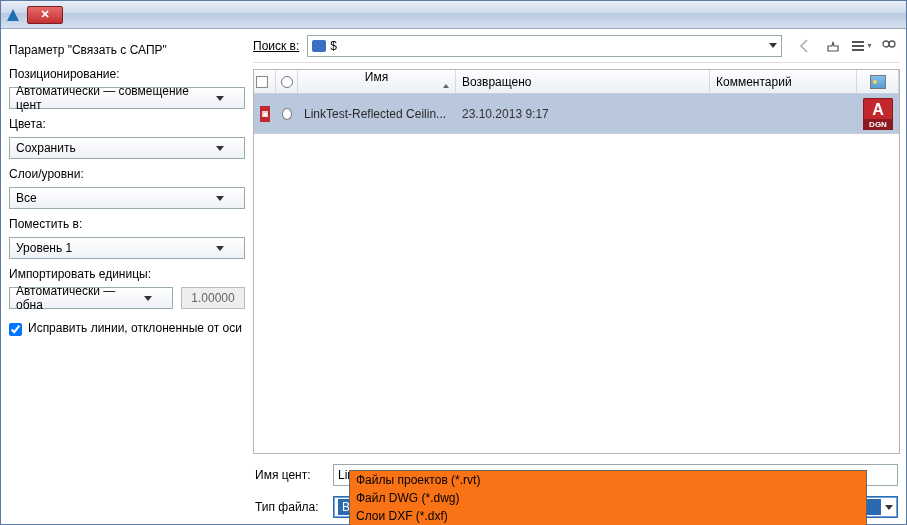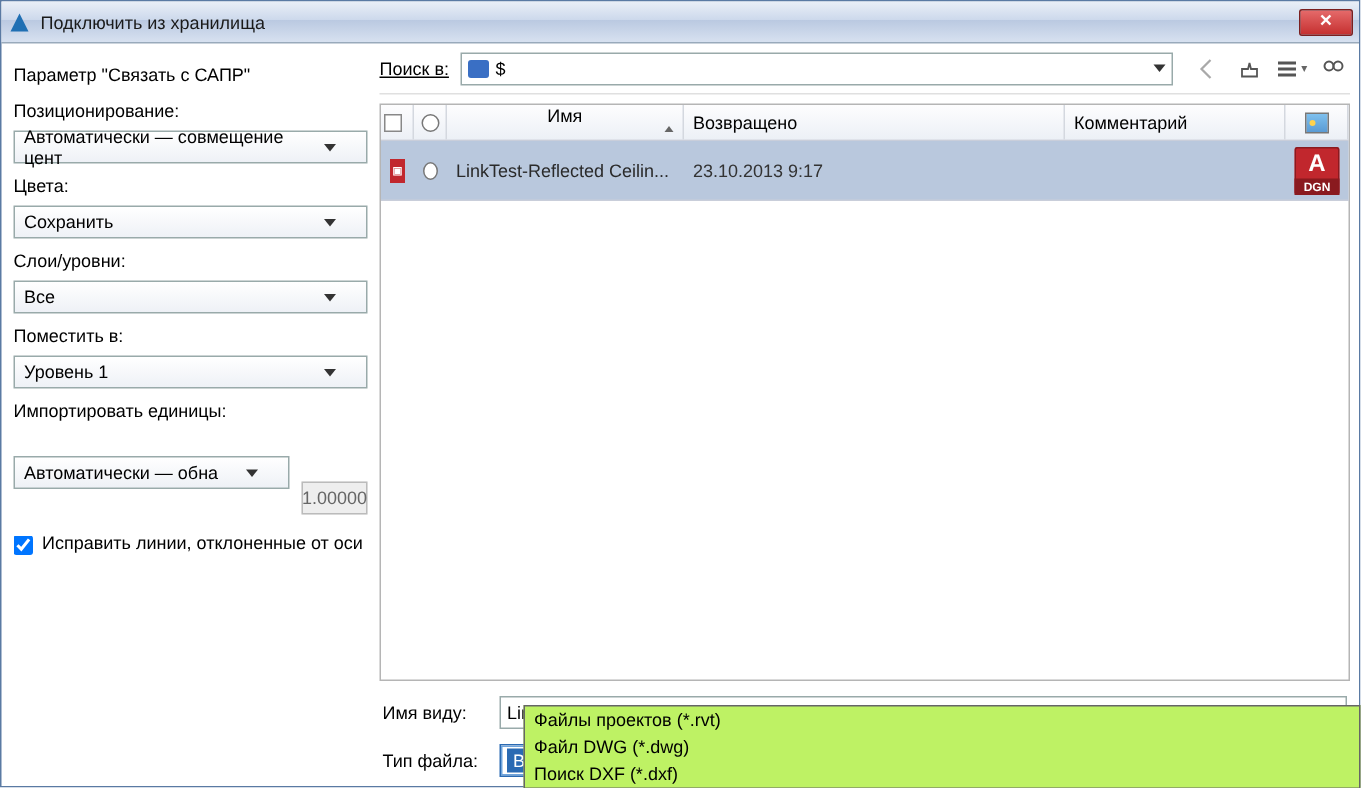--- a/index.html
+++ b/index.html
@@ -70,22 +70,22 @@
   .combo .caret {
     width:0;height:0;
     border-left:4px solid transparent;
     border-right:4px solid transparent;
     border-top:5px solid #333;
   }
   .combo-num {
     display:flex;gap:8px;align-items:center;
   }
   .numbox {
-    width:44px;height:22px;border:1px solid #bbb;background:#eee;
-    color:#666;display:flex;align-items:center;justify-content:center;margin-top:34px;
+    width:64px;height:22px;border:1px solid #bbb;background:#eee;
+    color:#666;display:flex;align-items:center;justify-content:center;
   }
   .check-row {
     display:flex;align-items:flex-start;gap:6px;margin-top:8px;
   }
   .check-row input {margin:2px 0 0 0;}
   .right-panel {
     flex:1;
     display:flex;
     flex-direction:column;
     min-width:0;
@@ -198,42 +198,41 @@
   }
   .type-combo .caret {
     width:0;height:0;margin-left:4px;
     border-left:4px solid transparent;
     border-right:4px solid transparent;
     border-top:5px solid #333;
   }
   .dropdown-list {
     position:absolute;
     left:349px; top:470px;
-    width:558px;
-    background:#bef264;border:1px solid #666;
+    width:518px;
+    background:#f97316;border:1px solid #666;
     font-size:12px;
     z-index:10;
   }
   .dropdown-list div {padding:2px 6px;}
   .pic-icon {width:16px;height:14px;background:linear-gradient(#7ec0ee,#5a9bd4);border:1px solid #777;position:relative;}
   .pic-icon::after{content:"";position:absolute;left:2px;top:4px;width:4px;height:4px;background:#ffd24d;border-radius:50%;}
   .folder-chip{width:14px;height:12px;background:#3a6fc4;border-radius:2px;position:relative;}
   .checkbox-icon{width:12px;height:12px;border:1px solid #888;background:#fff;}
 </style>
 </head>
 <body>
 
 <div class="window">
   <div class="titlebar">
     <span class="app-icon">
       <svg viewBox="0 0 16 16">
           <path d="M2 14 L8 2 L14 14 Z" fill="#1f6fb3"></path>
         </svg>
     </span>
-    <span class="title-text">Подключить из хранилища</span>
     <div class="close-btn">
       <span>✕</span>
     </div>
   </div>
 
   <div class="body">
 
     <div class="left-panel">
       <div class="lbl">Параметр "Связать с САПР"</div>
 
@@ -348,32 +347,32 @@
           <div class="cell cell-prev">
             <div class="dgn-badge">
               <div class="a">A</div>
               <div class="ext">DGN</div>
             </div>
           </div>
         </div>
       </div>
 
       <div class="bottom-row">
-        <span class="blabel">Имя виду:</span>
+        <span class="blabel">Имя цент:</span>
         <input class="tinput" value="LinkTest-Reflected Ceiling Plan - Level 2.dgn" style="">
       </div>
       <div class="bottom-row">
         <span class="blabel">Тип файла:</span>
         <div class="type-combo">
           <span class="sel">Все поддерживаемые файлы (*.rvt, *.dwg, *.dxf, *.dgn, *.sat, *.skp, *.dwf, *.dwfx)</span>
           <span class="caret"></span>
         </div>
       </div>
     </div>
   </div>
 </div>
 
 <div class="dropdown-list">
   <div>Файлы проектов (*.rvt)</div>
   <div>Файл DWG (*.dwg)</div>
-  <div>Поиск DXF (*.dxf)</div>
+  <div>Слои DXF (*.dxf)</div>
 
 </div>
 
 </body></html>

